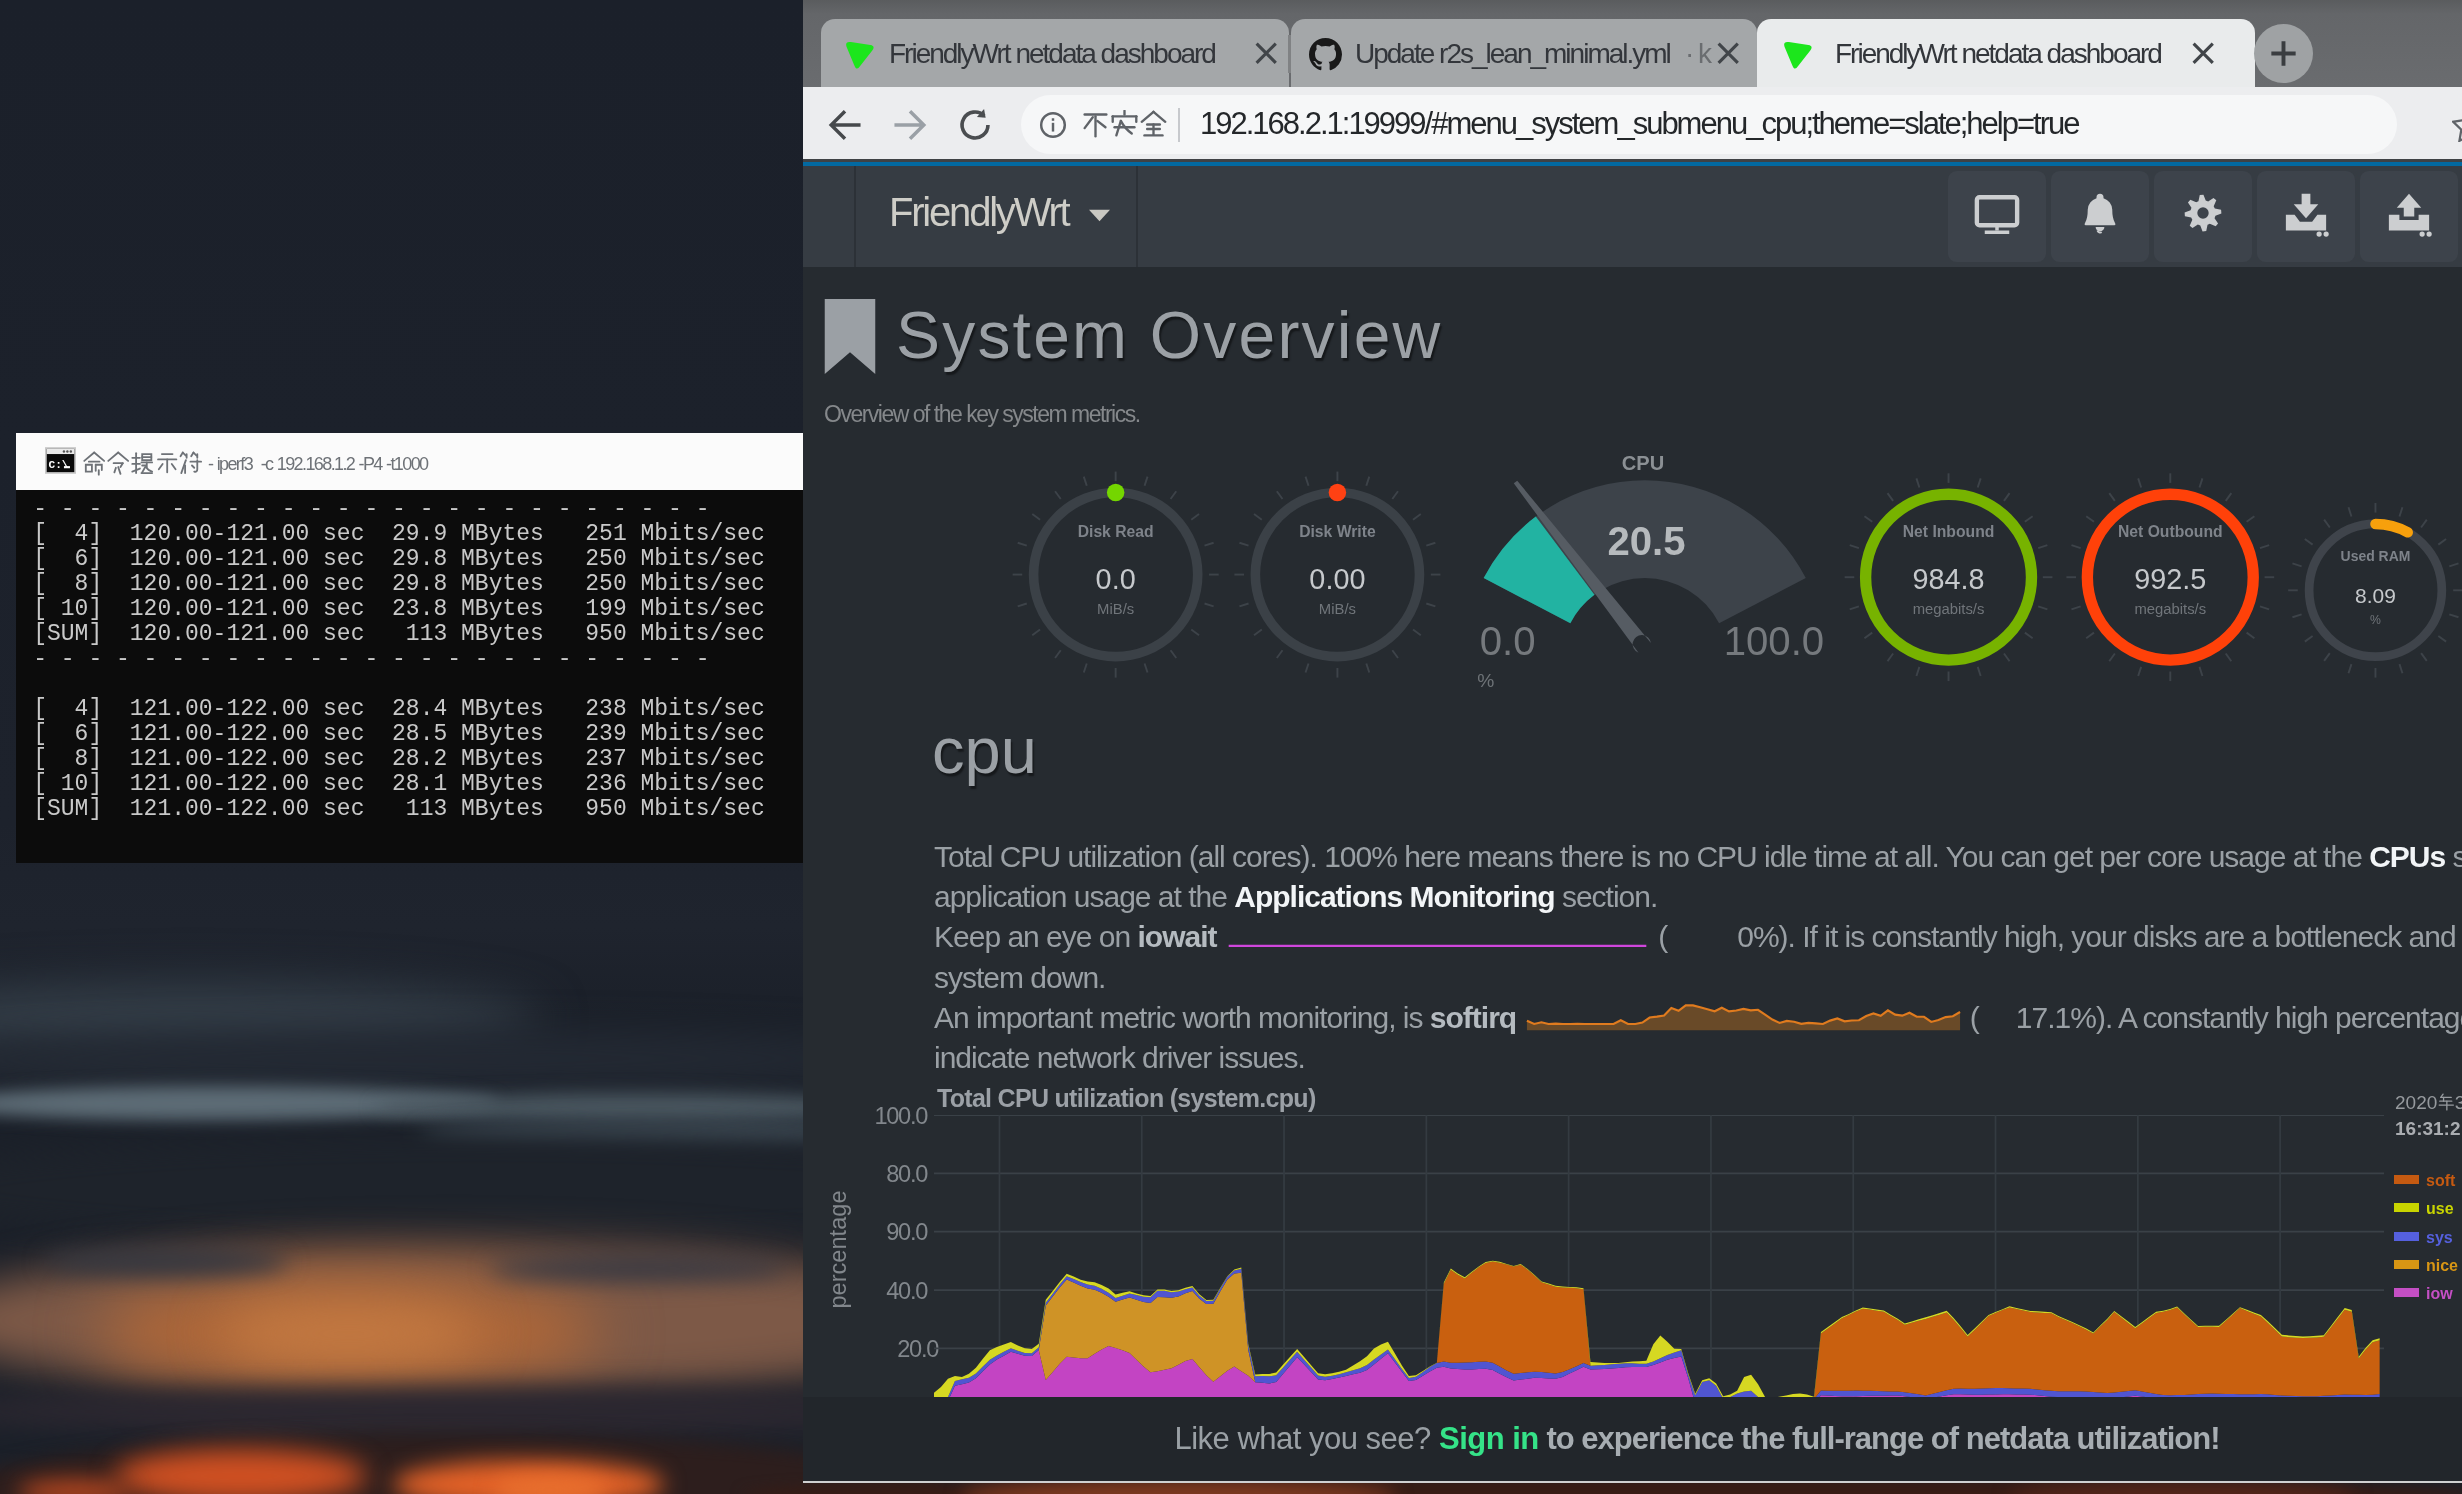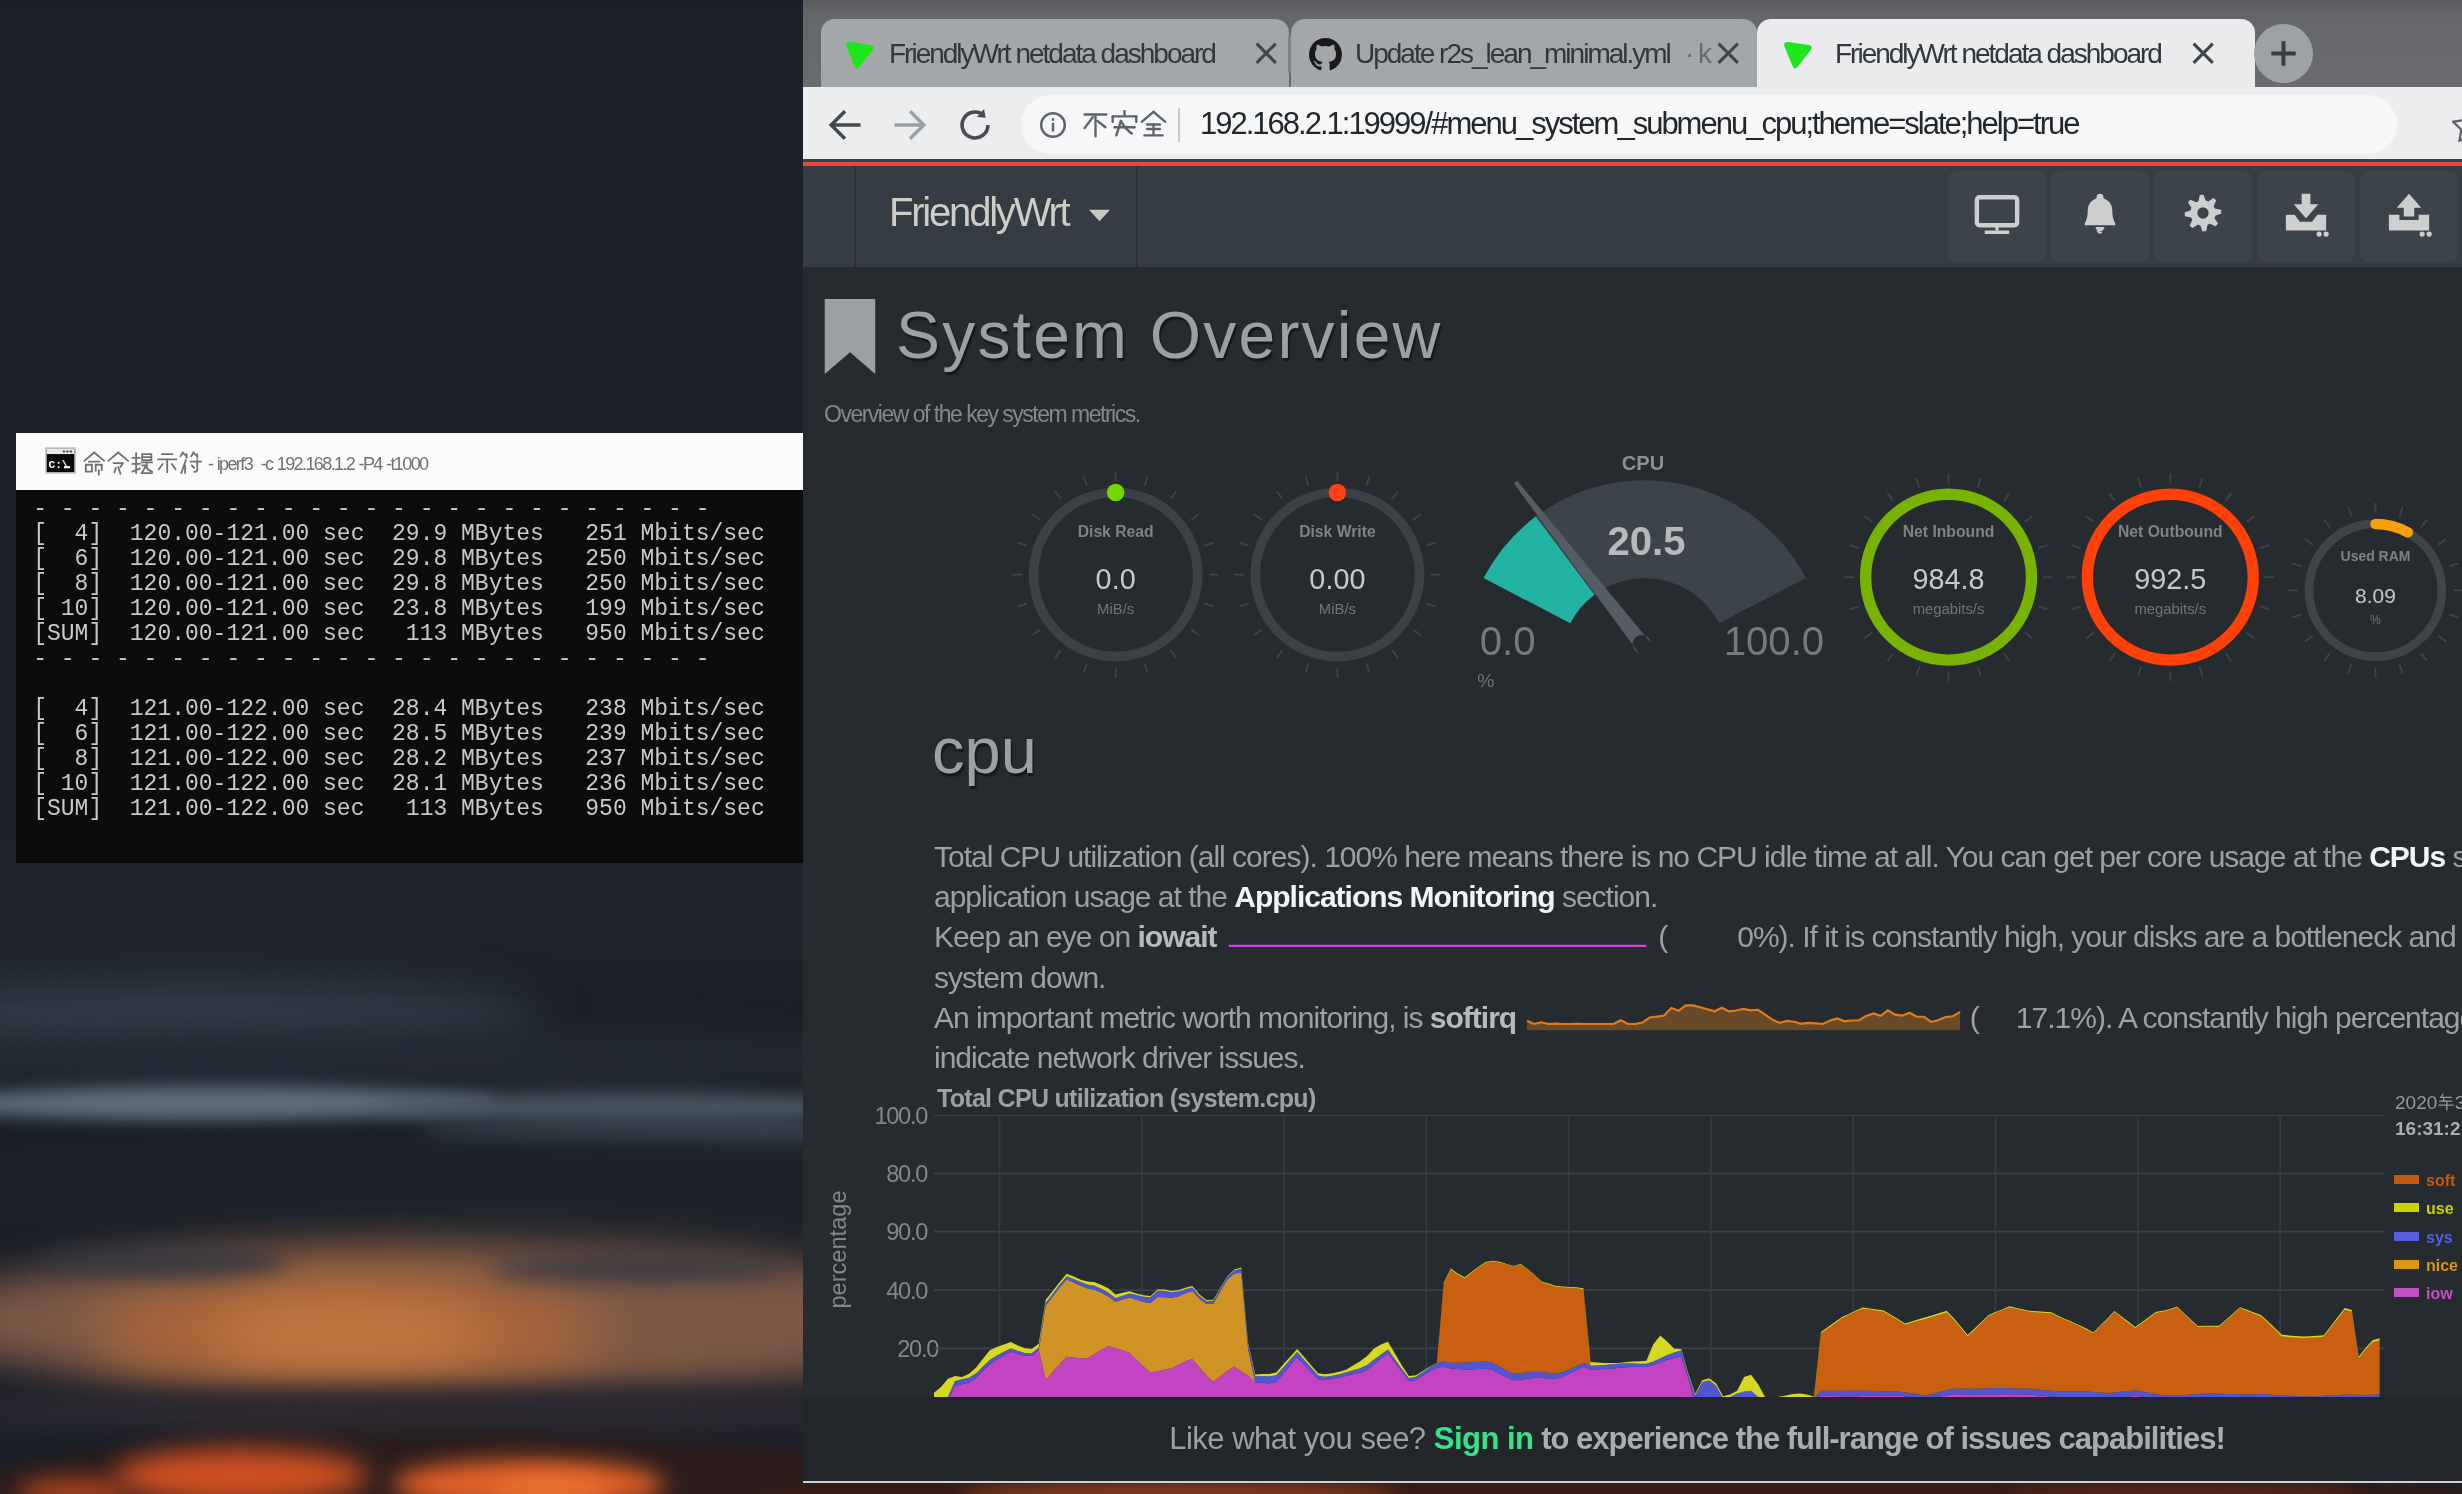--- a/index.html
+++ b/index.html
@@ -8,21 +8,21 @@
 
 #wall{position:absolute;left:0;top:0;width:2462px;height:1494px;background:linear-gradient(180deg,#1b202a 0%,#1c212b 30%,#1d222c 55%,#1f242e 62%,#1b2029 68%)}
 .wl{position:absolute;border-radius:50%}
 
 #cmd{position:absolute;left:15.7px;top:433px;width:789px;height:430px}
 #cmdtitle{position:absolute;left:0;top:0;width:100%;height:57px;background:#fbfbfb}
 #cmdtt{position:absolute;left:66px;top:14px;height:30px;color:#6e7277;font-size:29px;white-space:nowrap}
 #cmdbody{position:absolute;left:0;top:57px;width:100%;height:373px;background:#0c0c0c}
 #cmdpre{position:absolute;left:17.5px;top:7px;font-family:"Liberation Mono",monospace;font-size:23px;line-height:25px;color:#c9c9c9;white-space:pre}
 
-#browser{position:absolute;left:803px;top:0;width:1659px;height:1092px;background:#ef4444}
+#browser{position:absolute;left:803px;top:0;width:1659px;height:1092px;background:#0369a1}
 #tabstrip{position:absolute;left:0;top:0;width:1659px;height:87px;background:linear-gradient(180deg,#5a5c5e 0,#646669 14px,#6a6c6f 100%)}
 .tab{position:absolute;top:19px;height:68px;border-radius:14px 14px 0 0}
 .tab.inact{background:#a4a7a9}
 .tab.act{background:#e9ebec}
 .tabtxt{position:absolute;top:38px;font-size:28px;letter-spacing:-2px;color:#33363b;white-space:nowrap;overflow:hidden}
 .tabx{position:absolute;top:41px;width:24.4px;height:24.4px}
 #plusbtn{position:absolute;left:1451px;top:24.4px;width:59px;height:59px;border-radius:50%;background:#9fa2a4}
 #toolbar{position:absolute;left:0;top:87px;width:1659px;height:75px;background:#ecedef;border-bottom:3.5px solid #3f4245}
 #pill{position:absolute;left:218px;top:7.9px;width:1376px;height:59px;border-radius:30px;background:#f6f7f8}
 #urltxt{position:absolute;left:397px;top:19px;font-size:31px;color:#24272a;white-space:nowrap;letter-spacing:-2px}
@@ -464,17 +464,17 @@
           <path d="M 779.5 472.0 A 208 208 0 0 1 839.2 401.6 L 906.4 491.2 A 96 96 0 0 0 878.8 523.7 Z" fill="#22b3a2"></path>
           <path d="M 814.0 363.5 L 956.9 557.5 A 10.5 10.5 0 1 1 971.1 546.5 L 818.0 360.5 Z" fill="#565c63"></path>
           <text x="962" y="348" text-anchor="middle" font-size="23" font-weight="bold" fill="#8b9094">CPU</text>
           <text x="966" y="446" text-anchor="middle" font-size="46" font-weight="bold" fill="#b6babd">20.5</text>
           <text x="807" y="560" text-anchor="middle" font-size="46" fill="#75797d">0.0</text>
           <text x="1112" y="560" text-anchor="middle" font-size="46" fill="#75797d">100.0</text>
           <text x="782" y="597" text-anchor="middle" font-size="22" fill="#6e7377">%</text>
         </svg>
   </div>
   <div id="footer">
-        <div class="t">Like what you see? <b>Sign in</b><span class="r"> to experience the full-range of issues capabilities!</span></div>
+        <div class="t">Like what you see? <b>Sign in</b><span class="r"> to experience the full-range of netdata utilization!</span></div>
       </div>
 </div>
 </div>
 
 
 </body></html>

